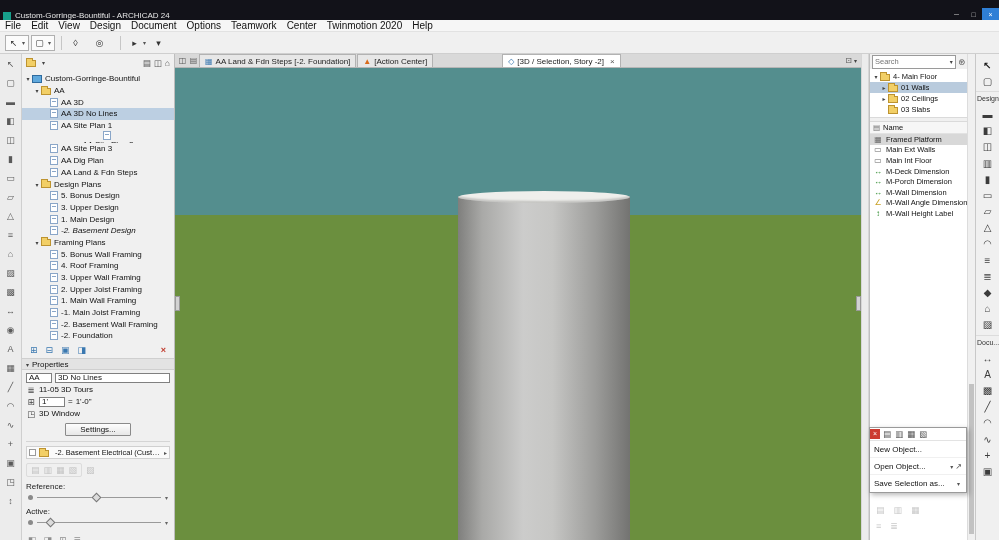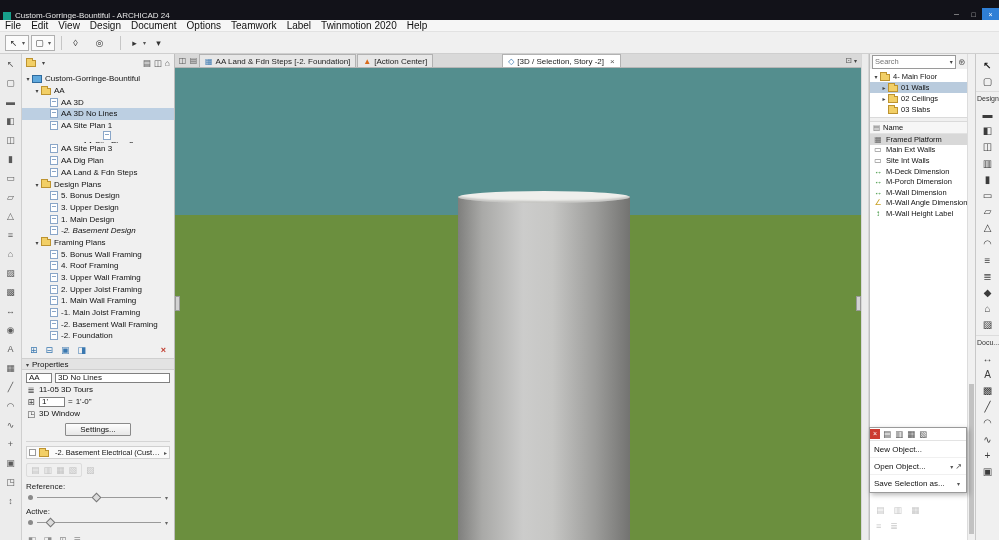--- a/index.html
+++ b/index.html
@@ -170,21 +170,21 @@
     <span class="menu-item">View</span>
 
     <span class="menu-item">Design</span>
 
     <span class="menu-item">Document</span>
 
     <span class="menu-item">Options</span>
 
     <span class="menu-item">Teamwork</span>
 
-    <span class="menu-item">Label</span>
+    <span class="menu-item">Center</span>
 
     <span class="menu-item">Twinmotion 2020</span>
 
     <span class="menu-item">Help</span>
   </div>
 
 <div class="toolbar">
 
     <div class="tool-group boxed">
       <span class="tool-ico">↖</span>
@@ -604,21 +604,21 @@
           <span>Framed Platform</span>
         </div>
 
         <div class="rp-item">
           <span class="rp-ico" style="color: rgb(102, 102, 102);">▭</span>
           <span>Main Ext Walls</span>
         </div>
 
         <div class="rp-item">
           <span class="rp-ico" style="color: rgb(102, 102, 102);">▭</span>
-          <span>Site Int Walls</span>
+          <span>Main Int Floor</span>
         </div>
 
         <div class="rp-item">
           <span class="rp-ico" style="color: rgb(46, 139, 46);">↔</span>
           <span>M-Deck Dimension</span>
         </div>
 
         <div class="rp-item">
           <span class="rp-ico" style="color: rgb(46, 139, 46);">↔</span>
           <span>M-Porch Dimension</span>

